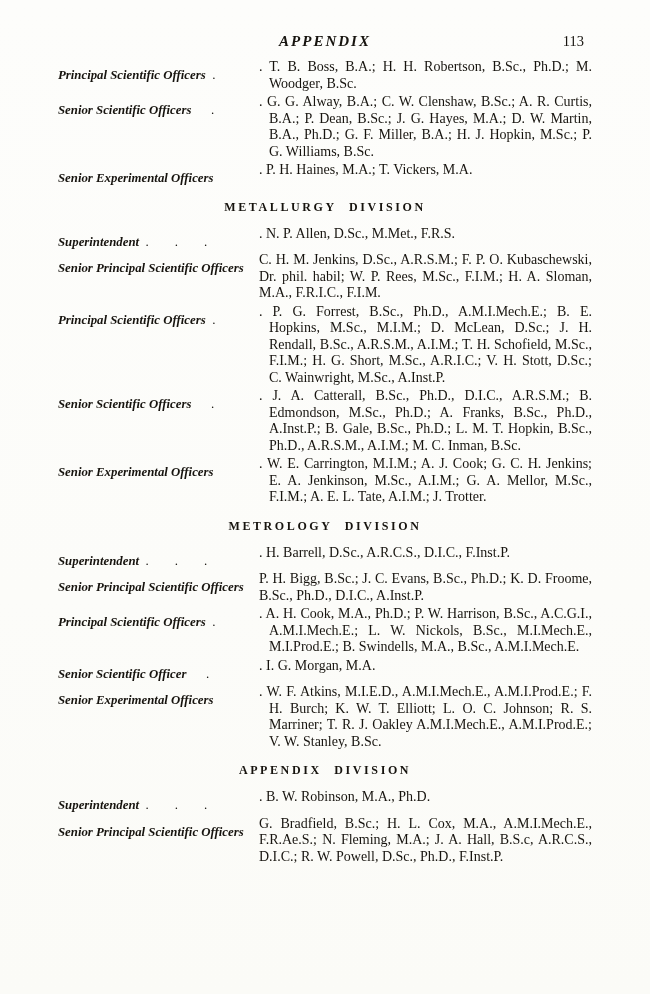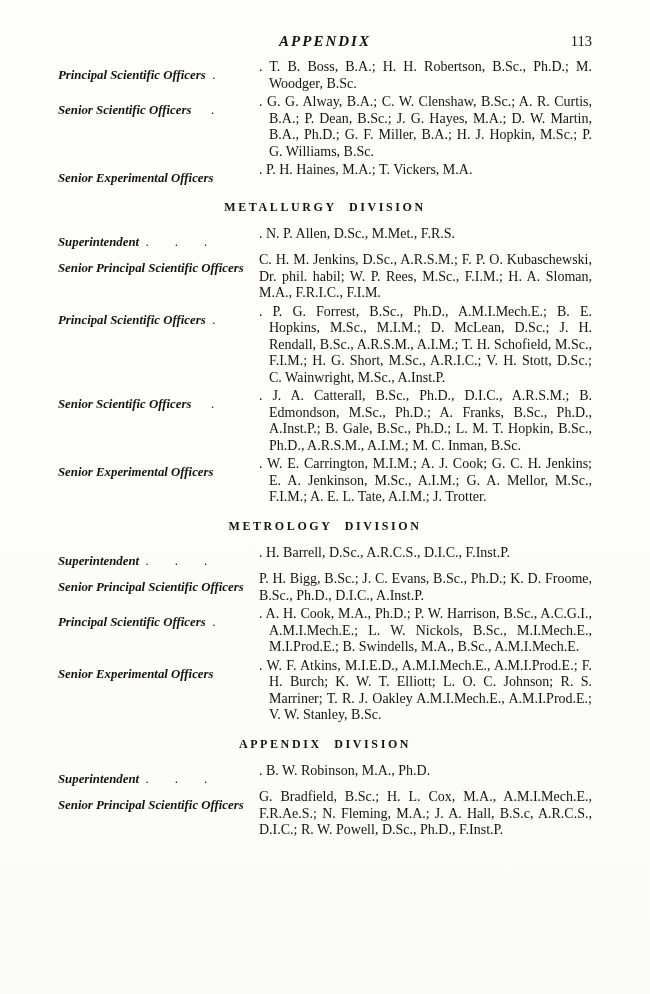--- a/index.html
+++ b/index.html
@@ -11,21 +11,21 @@
     background:linear-gradient(180deg,#fdfdfb 0%,#fcfcf9 60%,#fbfbf7 100%);
     color:#17140f;
     font-family:"Liberation Serif", serif;
     overflow:hidden;
   }
   .pagehead{position:relative;height:18px;margin-bottom:9px;}
   .apptitle{
     text-align:center;font-style:italic;font-weight:700;
     font-size:15px;letter-spacing:2px;line-height:18px;
   }
-  .pagenum{position:absolute;right:0;top:1px;font-size:14.5px;line-height:17px;}
+  .pagenum{position:absolute;right:8px;top:1px;font-size:14.5px;line-height:17px;}
   .sechead{
     text-align:center;font-size:12px;letter-spacing:2.6px;word-spacing:7px;
     font-weight:700;margin:13px 0 11px 0;line-height:15px;
   }
   .row{display:flex;margin-bottom:2px;}
   .lbl{
     flex:0 0 197px;width:197px;
     font-style:italic;font-weight:700;font-size:12.8px;line-height:16.5px;
     white-space:nowrap;overflow:visible;margin-top:8px;
   }
@@ -87,20 +87,24 @@
       </div>
       <div class="row">
         <div class="lbl"><span>Senior Principal Scientific Officers</span><span class="leaders"></span></div>
         <div class="val">P. H. Bigg, B.Sc.; J. C. Evans, B.Sc., Ph.D.; K. D. Froome, B.Sc., Ph.D., D.I.C., A.Inst.P.</div>
       </div>
       <div class="row">
         <div class="lbl"><span>Principal Scientific Officers</span><span class="leaders"> .</span></div>
         <div class="val hang">. A. H. Cook, M.A., Ph.D.; P. W. Harrison, B.Sc., A.C.G.I., A.M.I.Mech.E.; L. W. Nickols, B.Sc., M.I.Mech.E., M.I.Prod.E.; B. Swindells, M.A., B.Sc., A.M.I.Mech.E.</div>
       </div>
       <div class="row">
+        <div class="lbl"><span>Senior Scientific Officer</span><span class="leaders">  .</span></div>
+        <div class="val hang">. I. G. Morgan, M.A.</div>
+      </div>
+      <div class="row">
         <div class="lbl"><span>Senior Experimental Officers</span><span class="leaders"></span></div>
         <div class="val hang">. W. F. Atkins, M.I.E.D., A.M.I.Mech.E., A.M.I.Prod.E.; F. H. Burch; K. W. T. Elliott; L. O. C. Johnson; R. S. Marriner; T. R. J. Oakley A.M.I.Mech.E., A.M.I.Prod.E.; V. W. Stanley, B.Sc.</div>
       </div>
       <div class="sechead">APPENDIX DIVISION</div>
       <div class="row">
         <div class="lbl"><span>Superintendent</span><span class="leaders"> .  .  .</span></div>
         <div class="val hang">. B. W. Robinson, M.A., Ph.D.</div>
       </div>
       <div class="row">
         <div class="lbl"><span>Senior Principal Scientific Officers</span><span class="leaders"></span></div>

